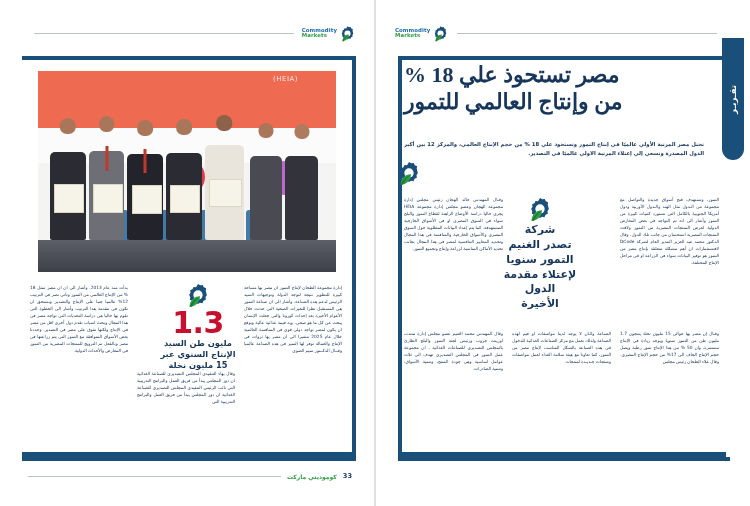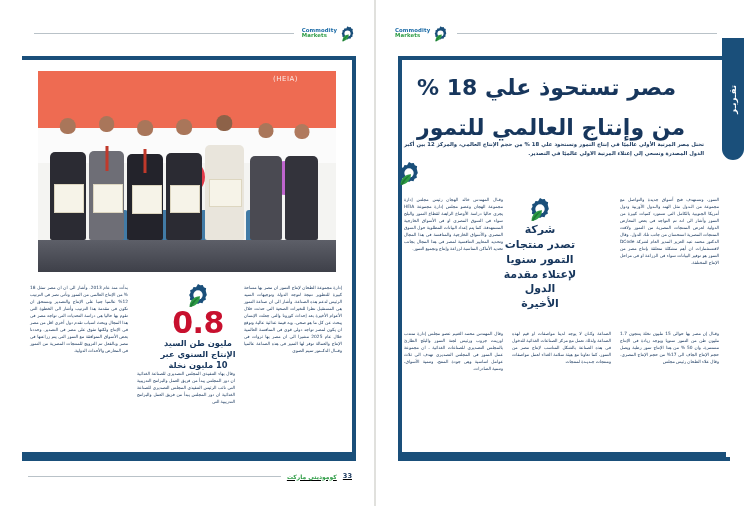--- a/index.html
+++ b/index.html
@@ -89,35 +89,35 @@
             letter-spacing:-.5px;}
   .stat-cap{font-size:8.3px;font-weight:700;color:#17365c;line-height:1.35;margin-top:1px;}
 
   .stat-17{left:152px;top:282px;width:92px;}
   .stat-35{left:492px;top:196px;width:96px;}
   .stat-35 .stat-num{font-size:32px;}
   .stat-35 .stat-cap{font-size:11px;}
 
   
   .headline{position:absolute;left:404px;top:62px;width:316px;text-align:left;direction:rtl;}
-  .headline h1{margin:13px;color:#17365c;font-size:22px;font-weight:800;line-height:1.22;
-               letter-spacing:-.2px;}
+  .headline h1{margin:0;color:#17365c;font-size:22px;font-weight:800;line-height:1.22;
+               letter-spacing:-.2px;font-family:Liberation Serif, serif;}
   .lead{position:absolute;left:404px;top:140px;width:300px;direction:rtl;text-align:justify;
         font-size:5.3px;line-height:1.72;color:#17365c;font-weight:600;}
   .lead-icon{position:absolute;left:396px;top:160px;width:26px;height:26px;}
 
   
   .gear{position:absolute;inset:0;}
   .gear svg{width:100%;height:100%;display:block;}
 
   
   .footbar{position:absolute;height:7px;background:#1a4f7a;}
   .footbar-left{left:22px;top:452px;width:330px;}
   .footbar-right{left:398px;top:452px;width:328px;}
-  .footer{position:absolute;top:470px;height:12px;display:flex;align-items:center;gap:6px;text-decoration:underline;}
+  .footer{position:absolute;top:470px;height:12px;display:flex;align-items:center;gap:6px;}
   .footer-left{left:28px;width:324px;flex-direction:row;}
   .footer-right{left:398px;width:324px;flex-direction:row-reverse;}
   .pg{font-size:6.6px;font-weight:700;color:#17365c;flex:0 0 auto;}
   .fname{font-size:6px;font-weight:700;color:#2e9c46;flex:0 0 auto;}
   .foot-rule{flex:1 1 auto;height:1px;background:#b9c2c8;}
 </style>
 </head>
 <body>
 
 <div class="spread">
@@ -243,25 +243,25 @@
     <div class="stat-icon">
       <div class="gear">
         <svg viewBox="0 0 40 40">
           <path fill="#1a4f7a" d="M20 3l3.4 2.1 3.9-.6 1.6 3.6 3.6 1.6-.6 3.9L33.6 20l-2.1 3.4.6 3.9-3.6 1.6-1.6 3.6-3.9-.6L20 34l-3.4-2.1-3.9.6-1.6-3.6-3.6-1.6.6-3.9L6.4 20l2.1-3.4-.6-3.9 3.6-1.6 1.6-3.6 3.9.6z"></path>
           <circle cx="20" cy="20" r="7.2" fill="#ffffff"></circle>
           <path fill="#2e9c46" d="M7 38c0-9.5 7-16 16-16C23 31.5 16 38 7 38z"></path>
           <path fill="#1f7a36" d="M7 38c3.2-7 8-11.5 16-16-5.8 5.6-9.9 10.4-12.4 16z"></path>
         </svg>
       </div>
     </div>
-    <div class="stat-num">0.8</div>
+    <div class="stat-num">1.3</div>
     <div class="stat-cap">
       <div>مليون طن السيد</div>
       <div>الإنتاج السنوي عبر</div>
-      <div>10 مليون نخلة</div>
+      <div>15 مليون نخلة</div>
     </div>
   </div>
 
   <div class="headline">
     <h1>مصر تستحوذ علي 18 %</h1>
     <h1>من وإنتاج العالمي للتمور</h1>
   </div>
 
   <div class="lead">تحتل مصر المرتبة الأولي عالميًا في إنتاج التمور وتستحوذ علي 18 % من حجم الإنتاج العالمي، والمركز 12 بين أكبر الدول المصدرة وتسعي إلي إعتلاء المرتبة الاولي عالميًا في التصدير.</div>
 
@@ -282,21 +282,21 @@
         <svg viewBox="0 0 40 40">
           <path fill="#1a4f7a" d="M20 3l3.4 2.1 3.9-.6 1.6 3.6 3.6 1.6-.6 3.9L33.6 20l-2.1 3.4.6 3.9-3.6 1.6-1.6 3.6-3.9-.6L20 34l-3.4-2.1-3.9.6-1.6-3.6-3.6-1.6.6-3.9L6.4 20l2.1-3.4-.6-3.9 3.6-1.6 1.6-3.6 3.9.6z"></path>
           <circle cx="20" cy="20" r="7.2" fill="#ffffff"></circle>
           <path fill="#2e9c46" d="M7 38c0-9.5 7-16 16-16C23 31.5 16 38 7 38z"></path>
           <path fill="#1f7a36" d="M7 38c3.2-7 8-11.5 16-16-5.8 5.6-9.9 10.4-12.4 16z"></path>
         </svg>
       </div>
     </div>
     <div class="stat-cap">
       <div>شركة</div>
-      <div>تصدر منتجات</div>
+      <div>تصدر الغنيم</div>
       <div>التمور سنويا</div>
       <div>لإعتلاء مقدمة الدول</div>
       <div>الأخيرة</div>
     </div>
   </div>
 
   <div class="cols cols-right-top">
     <div class="col">وقـال المهندس خالد الهجان رئيس مجلس إدارة مجموعة الهجان وعضو مجلس إدارة مجموعة HEIA يجري حاليا دراسة الأوضاع الراهنة لقطاع التمور والبلح سواء في السوق المصري او في الأسواق الخارجية المستهدفة.
 كما يتم إعداد البيانات المطلوبة حول السوق المصري والأسواق الخارجية والمنافسة في هذا المجال وتحديد المعايير التنافسية لمصر في هذا المجال بجانب تحديد الأماكن المناسبة لزراعة وإنتاج وتجميع التمور.</div>
     <div class="col"></div>

